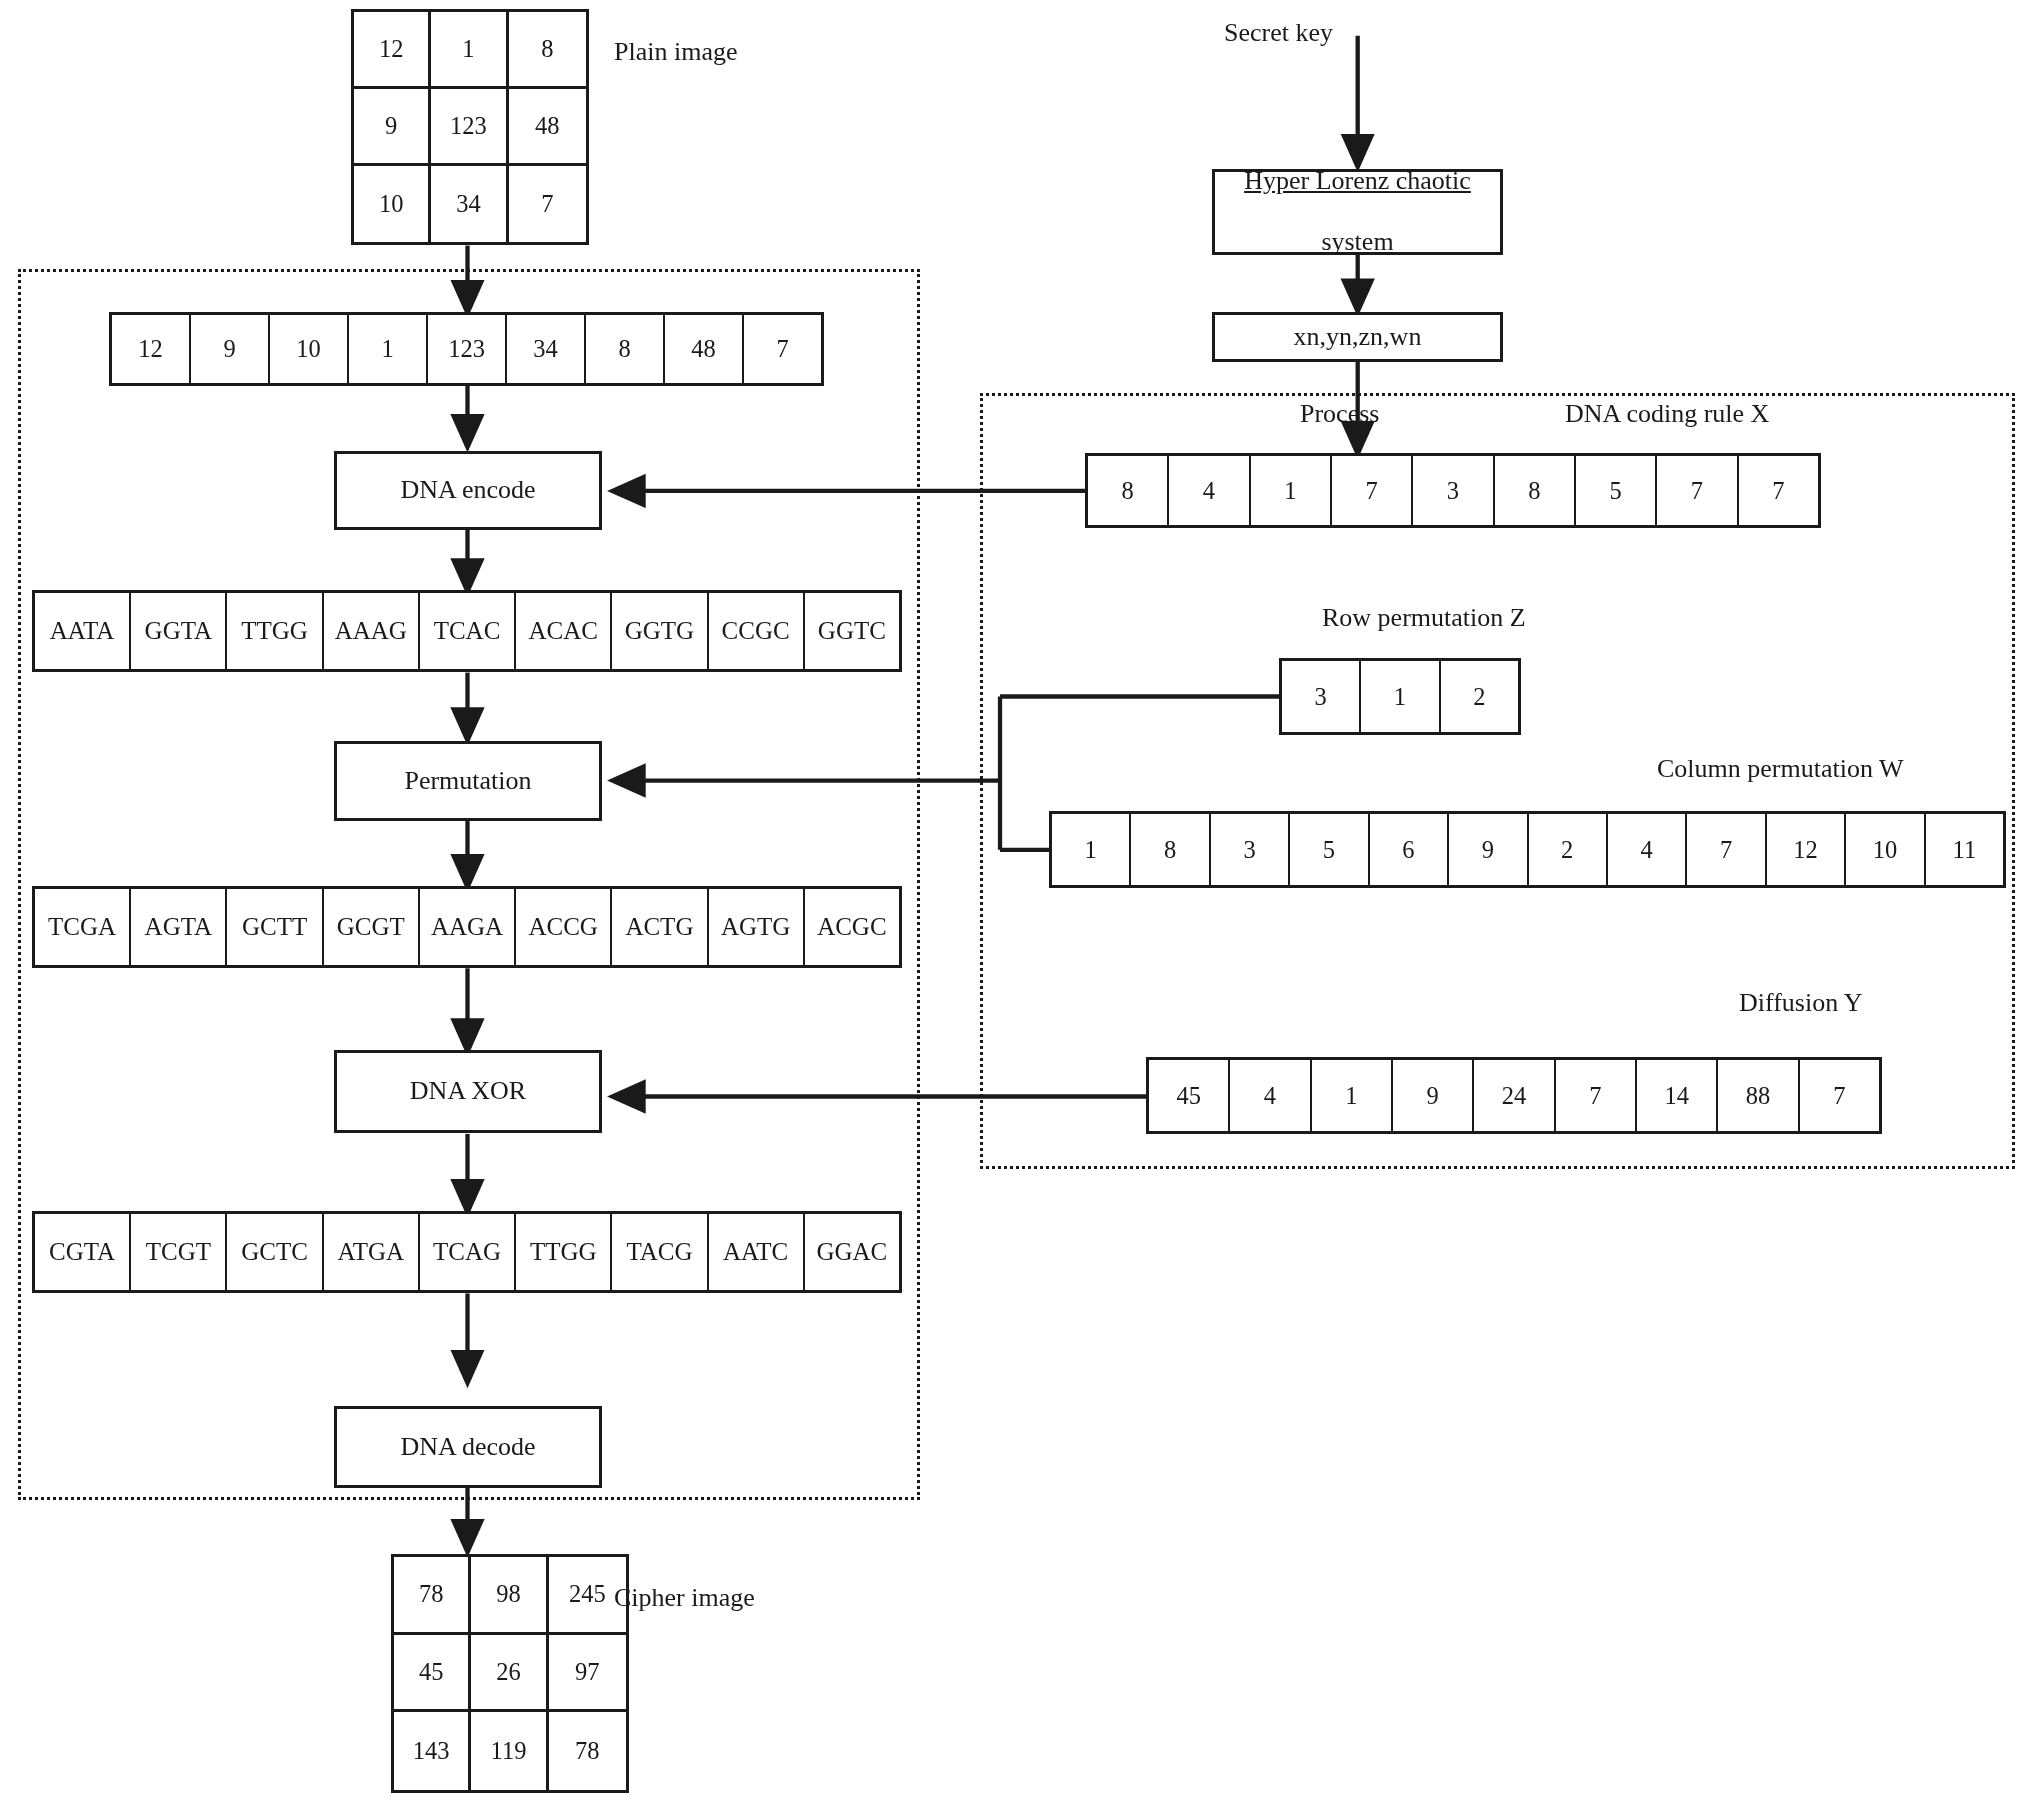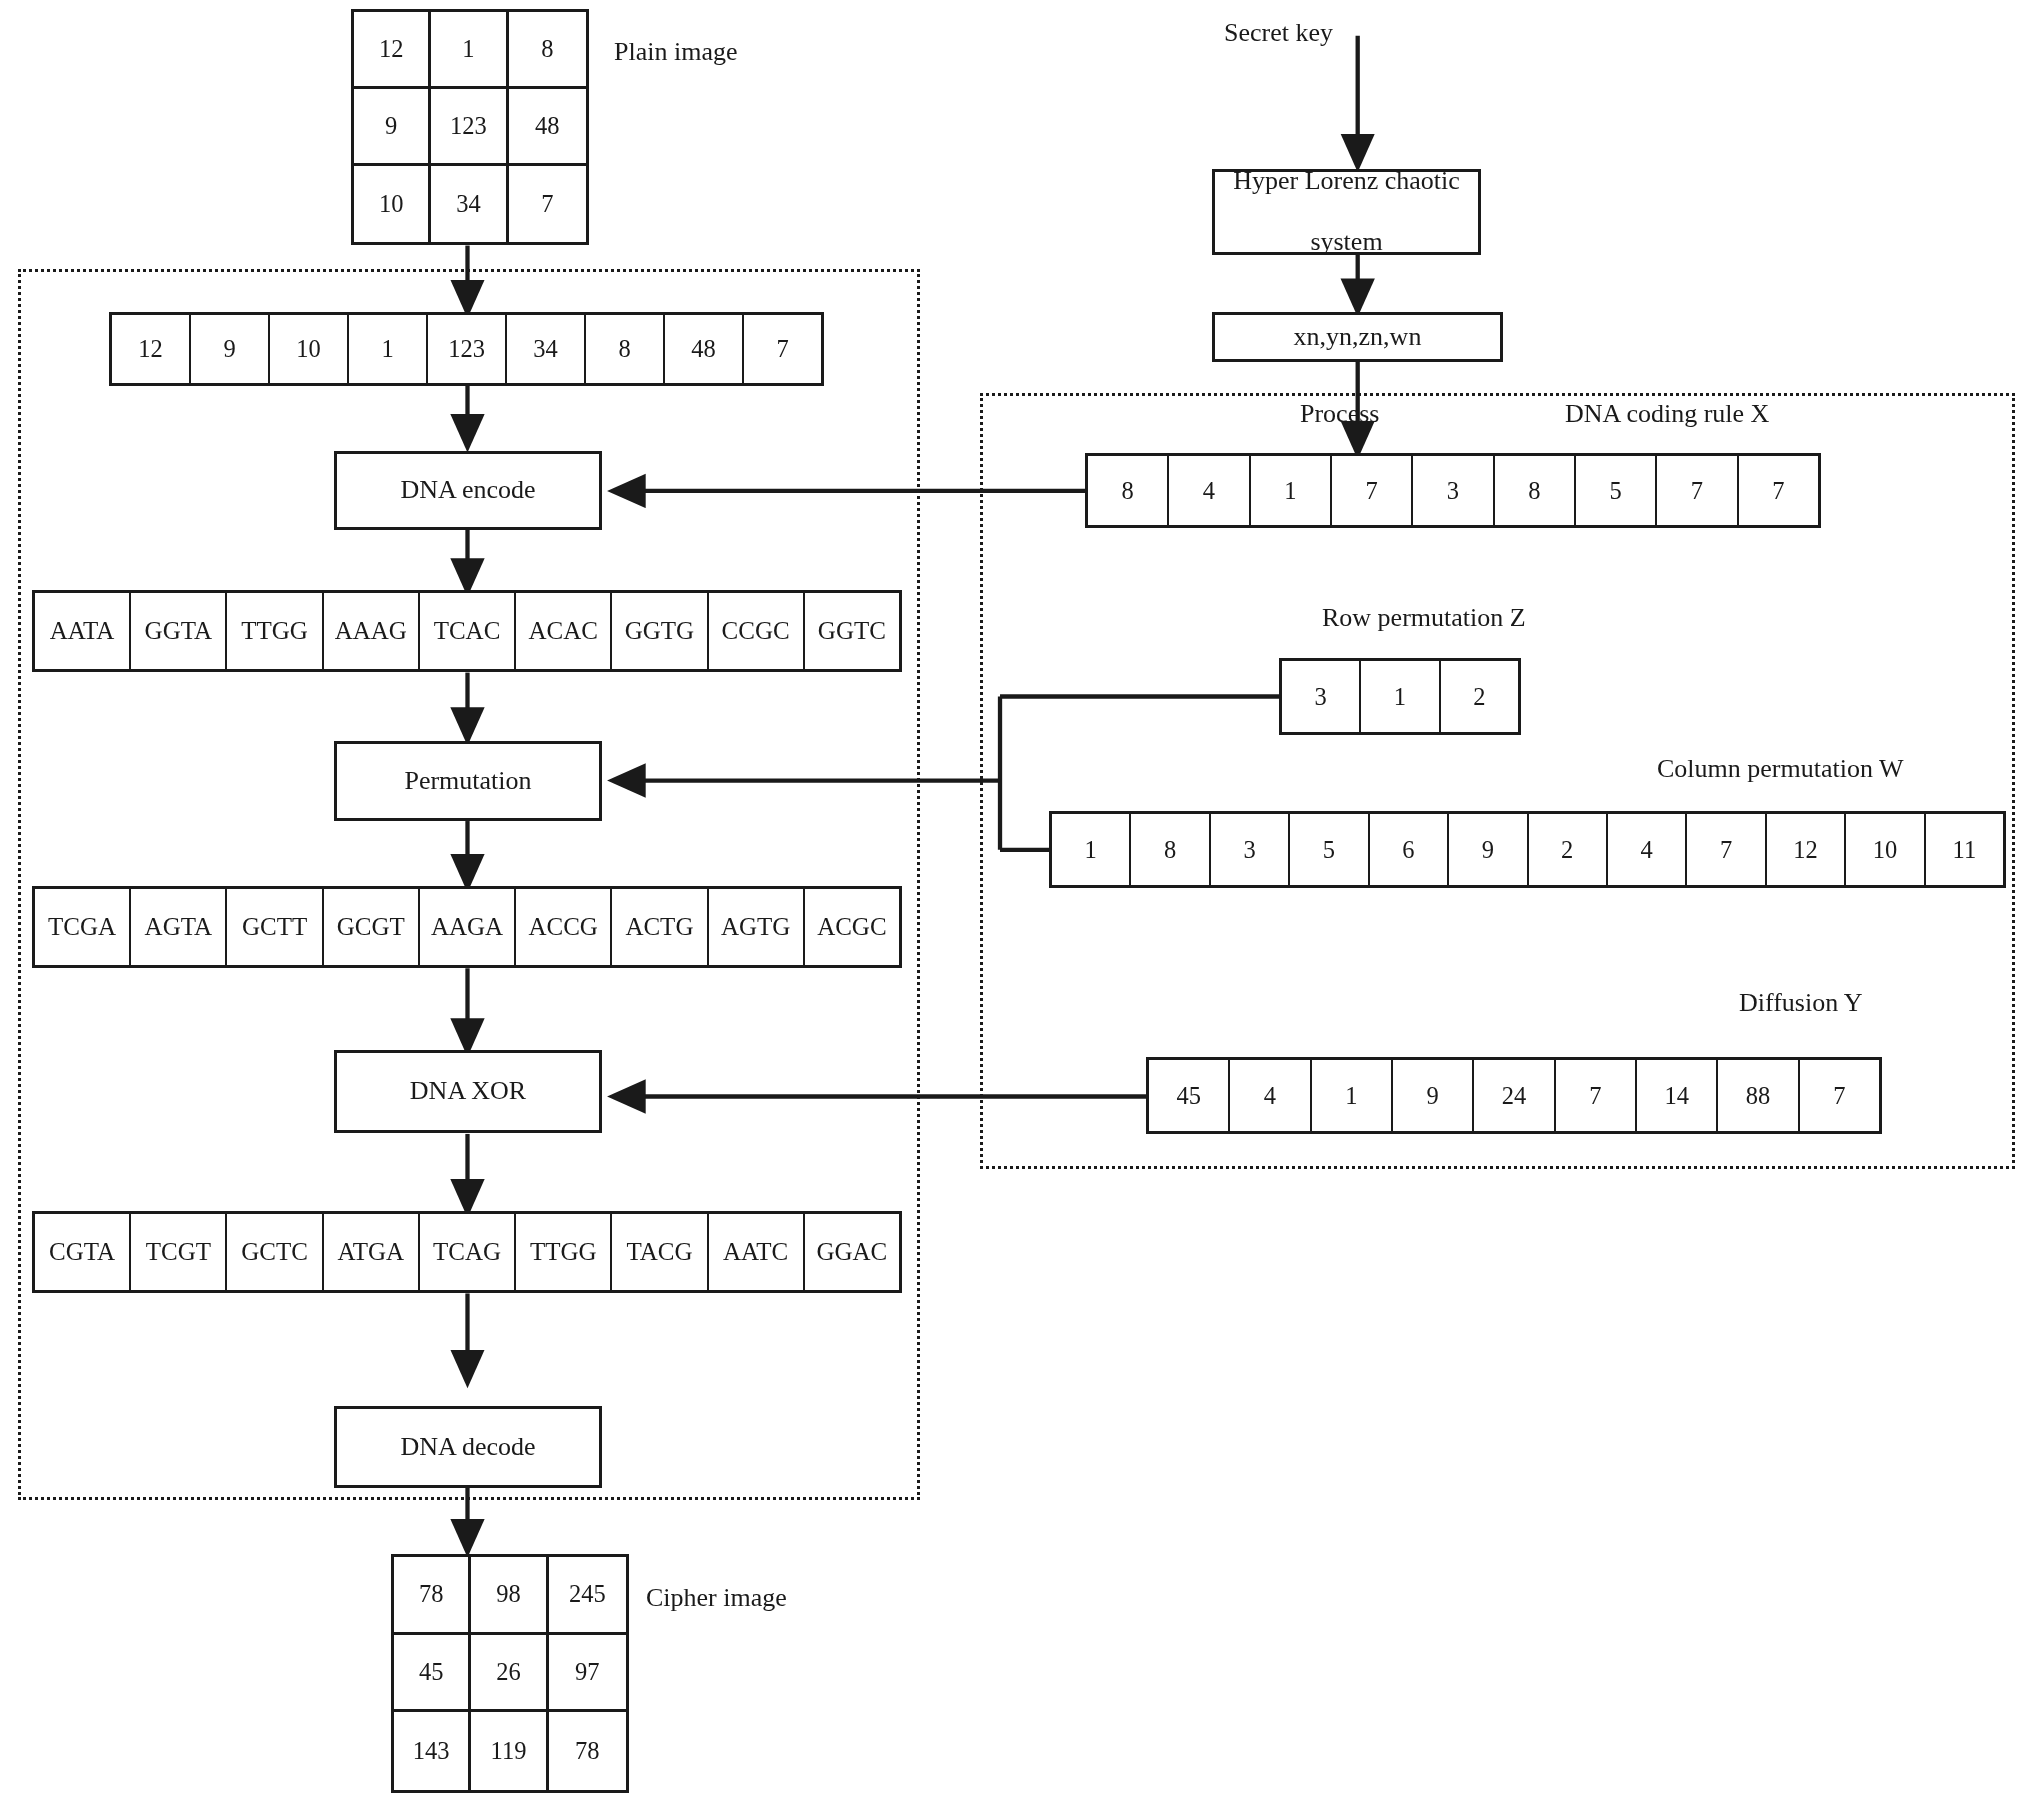--- a/index.html
+++ b/index.html
@@ -163,25 +163,25 @@
     <div class="mcell">78</div>
     <div class="mcell">98</div>
     <div class="mcell">245</div>
     <div class="mcell">45</div>
     <div class="mcell">26</div>
     <div class="mcell">97</div>
     <div class="mcell">143</div>
     <div class="mcell">119</div>
     <div class="mcell">78</div>
   </div>
-  <div class="lbl fs-lbl" style="left:646px;top:1583px;">Cipher image</div>
+  <div class="lbl fs-lbl" style="left:614px;top:1583px;">Cipher image</div>
 
   <div class="lbl fs-lbl" style="left:1224px;top:18.4px;">Secret key</div>
 
-  <div class="pbox fs-proc" style="left:1212px;top:169px;width:269px;height:86px;">
+  <div class="pbox fs-proc" style="left:1212px;top:169px;width:291px;height:86px;text-decoration:underline;">
     <span>
       <span>Hyper Lorenz chaotic</span><br>
       <span>system</span>
     </span>
   </div>
 
   <div class="pbox fs-proc" style="left:1212px;top:312px;width:291px;height:50px;">
     <span>xn,yn,zn,wn</span>
   </div>
 

